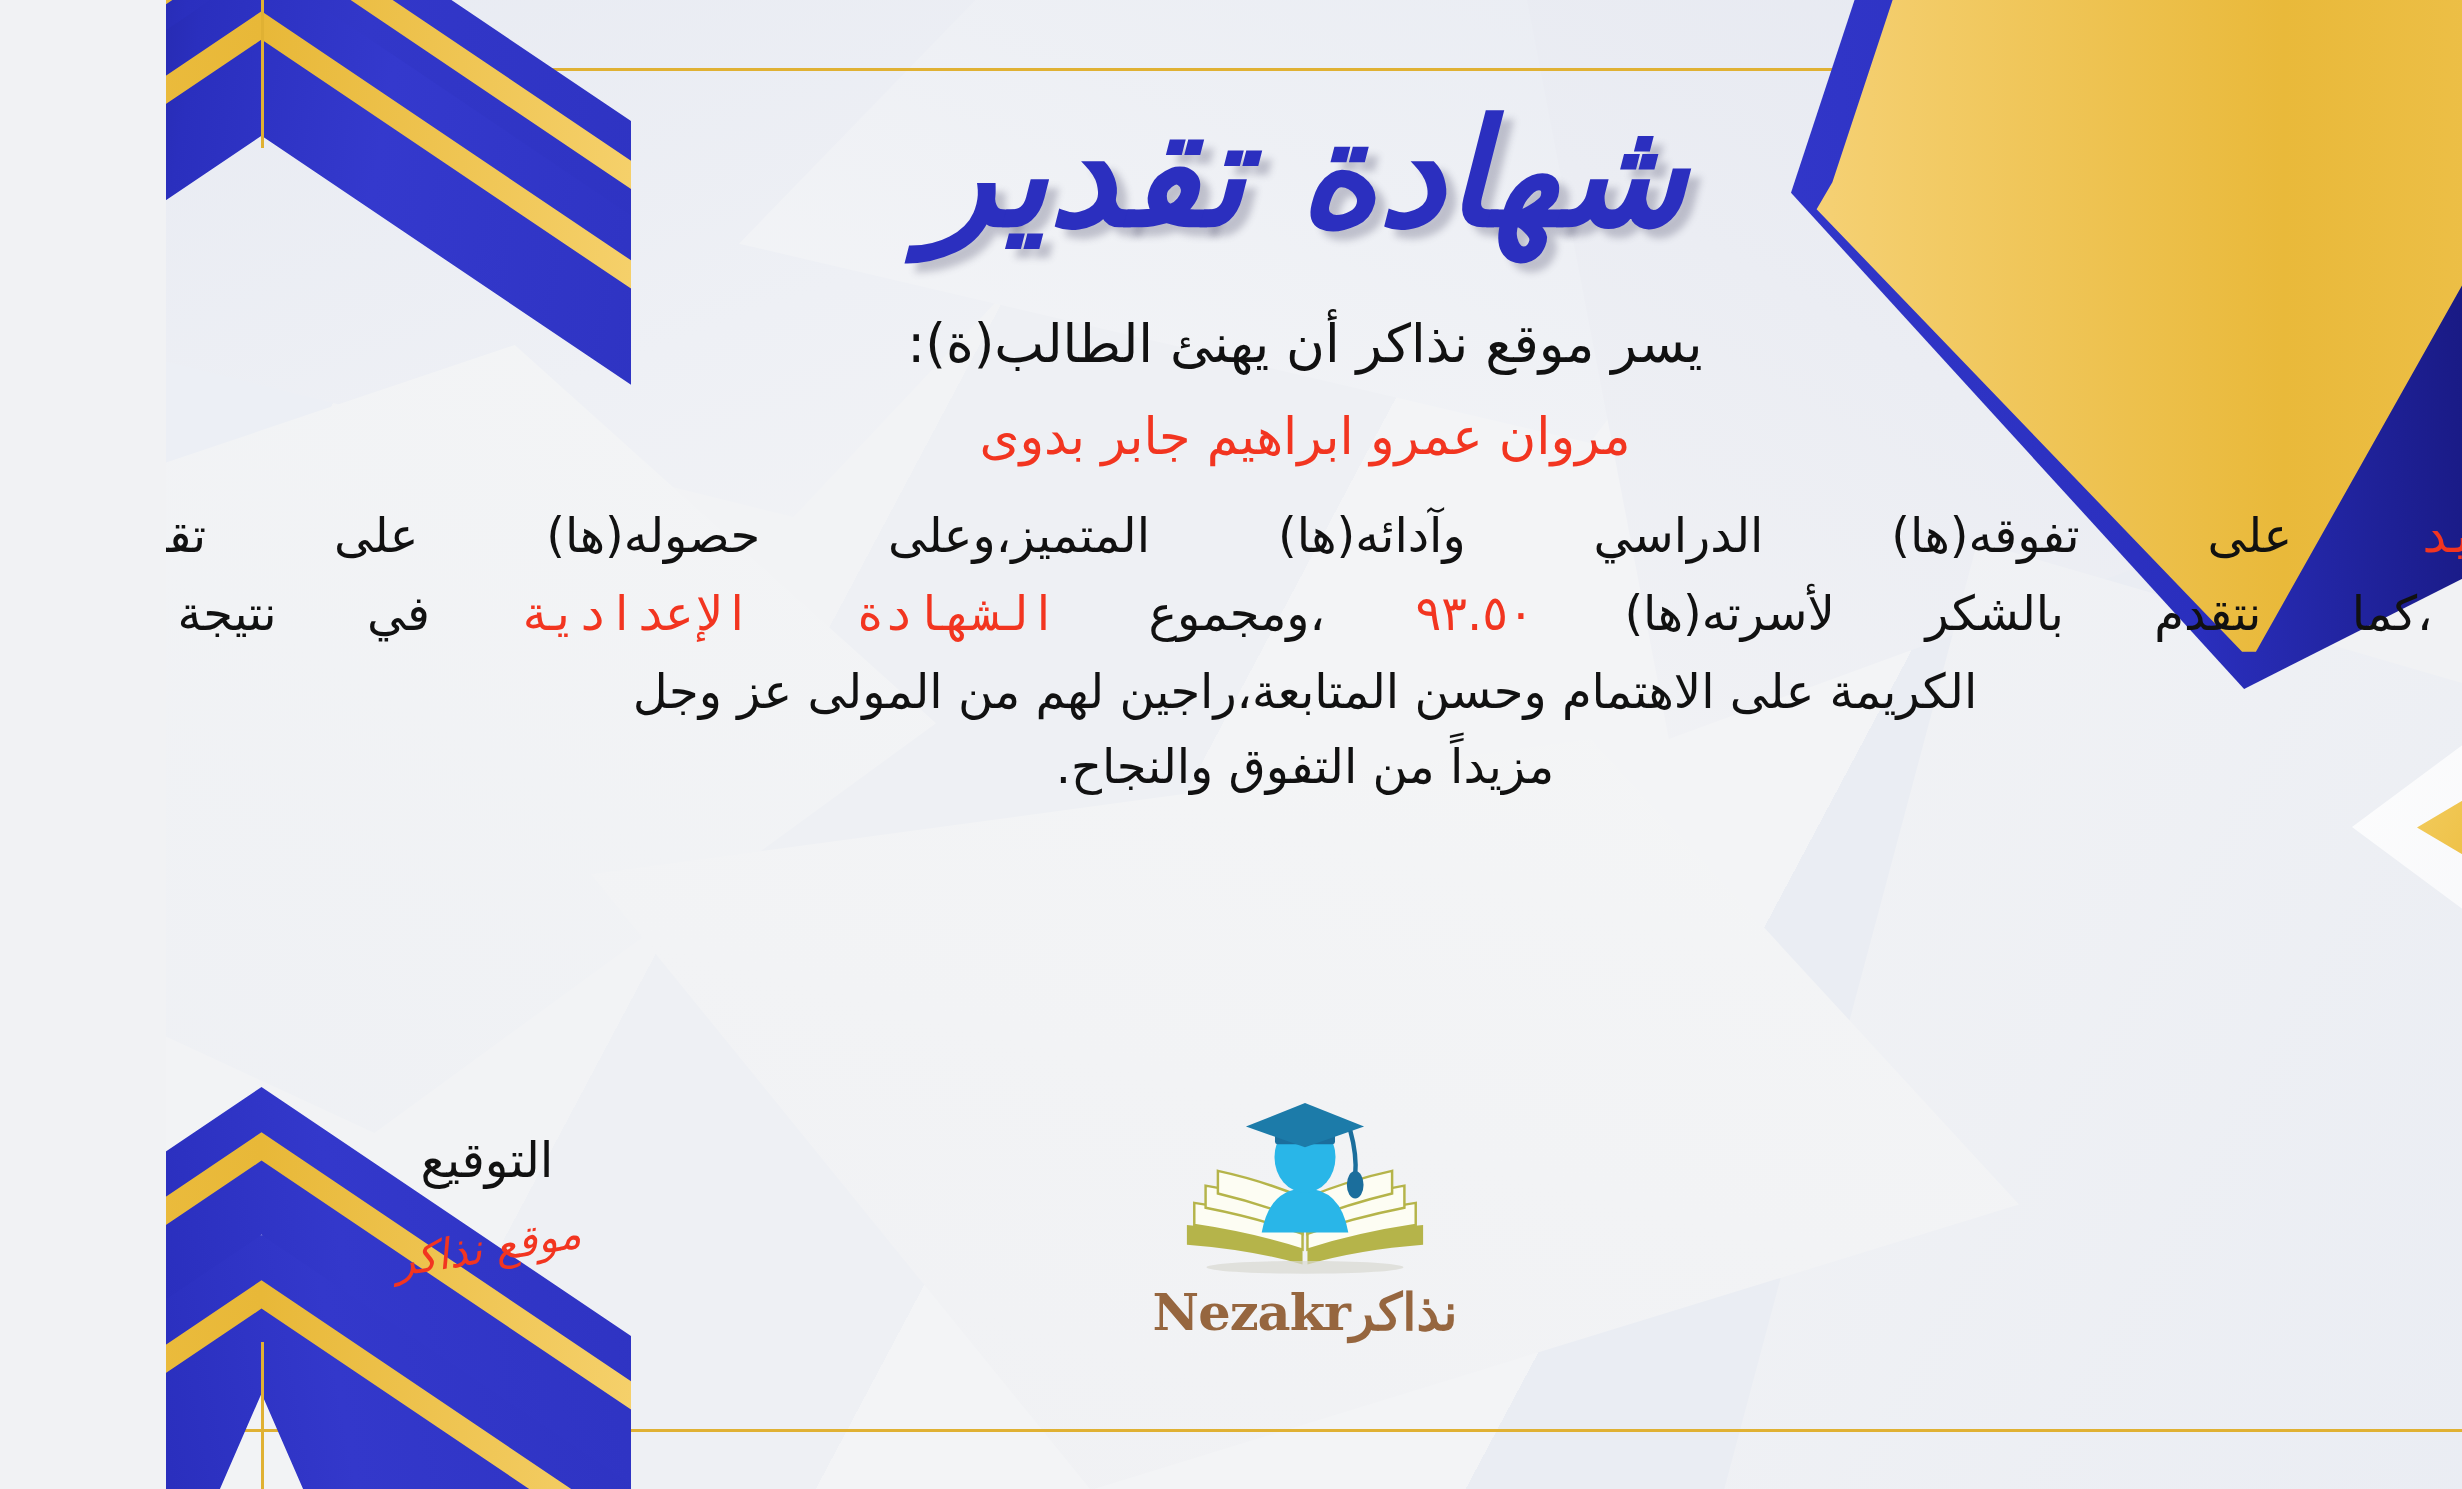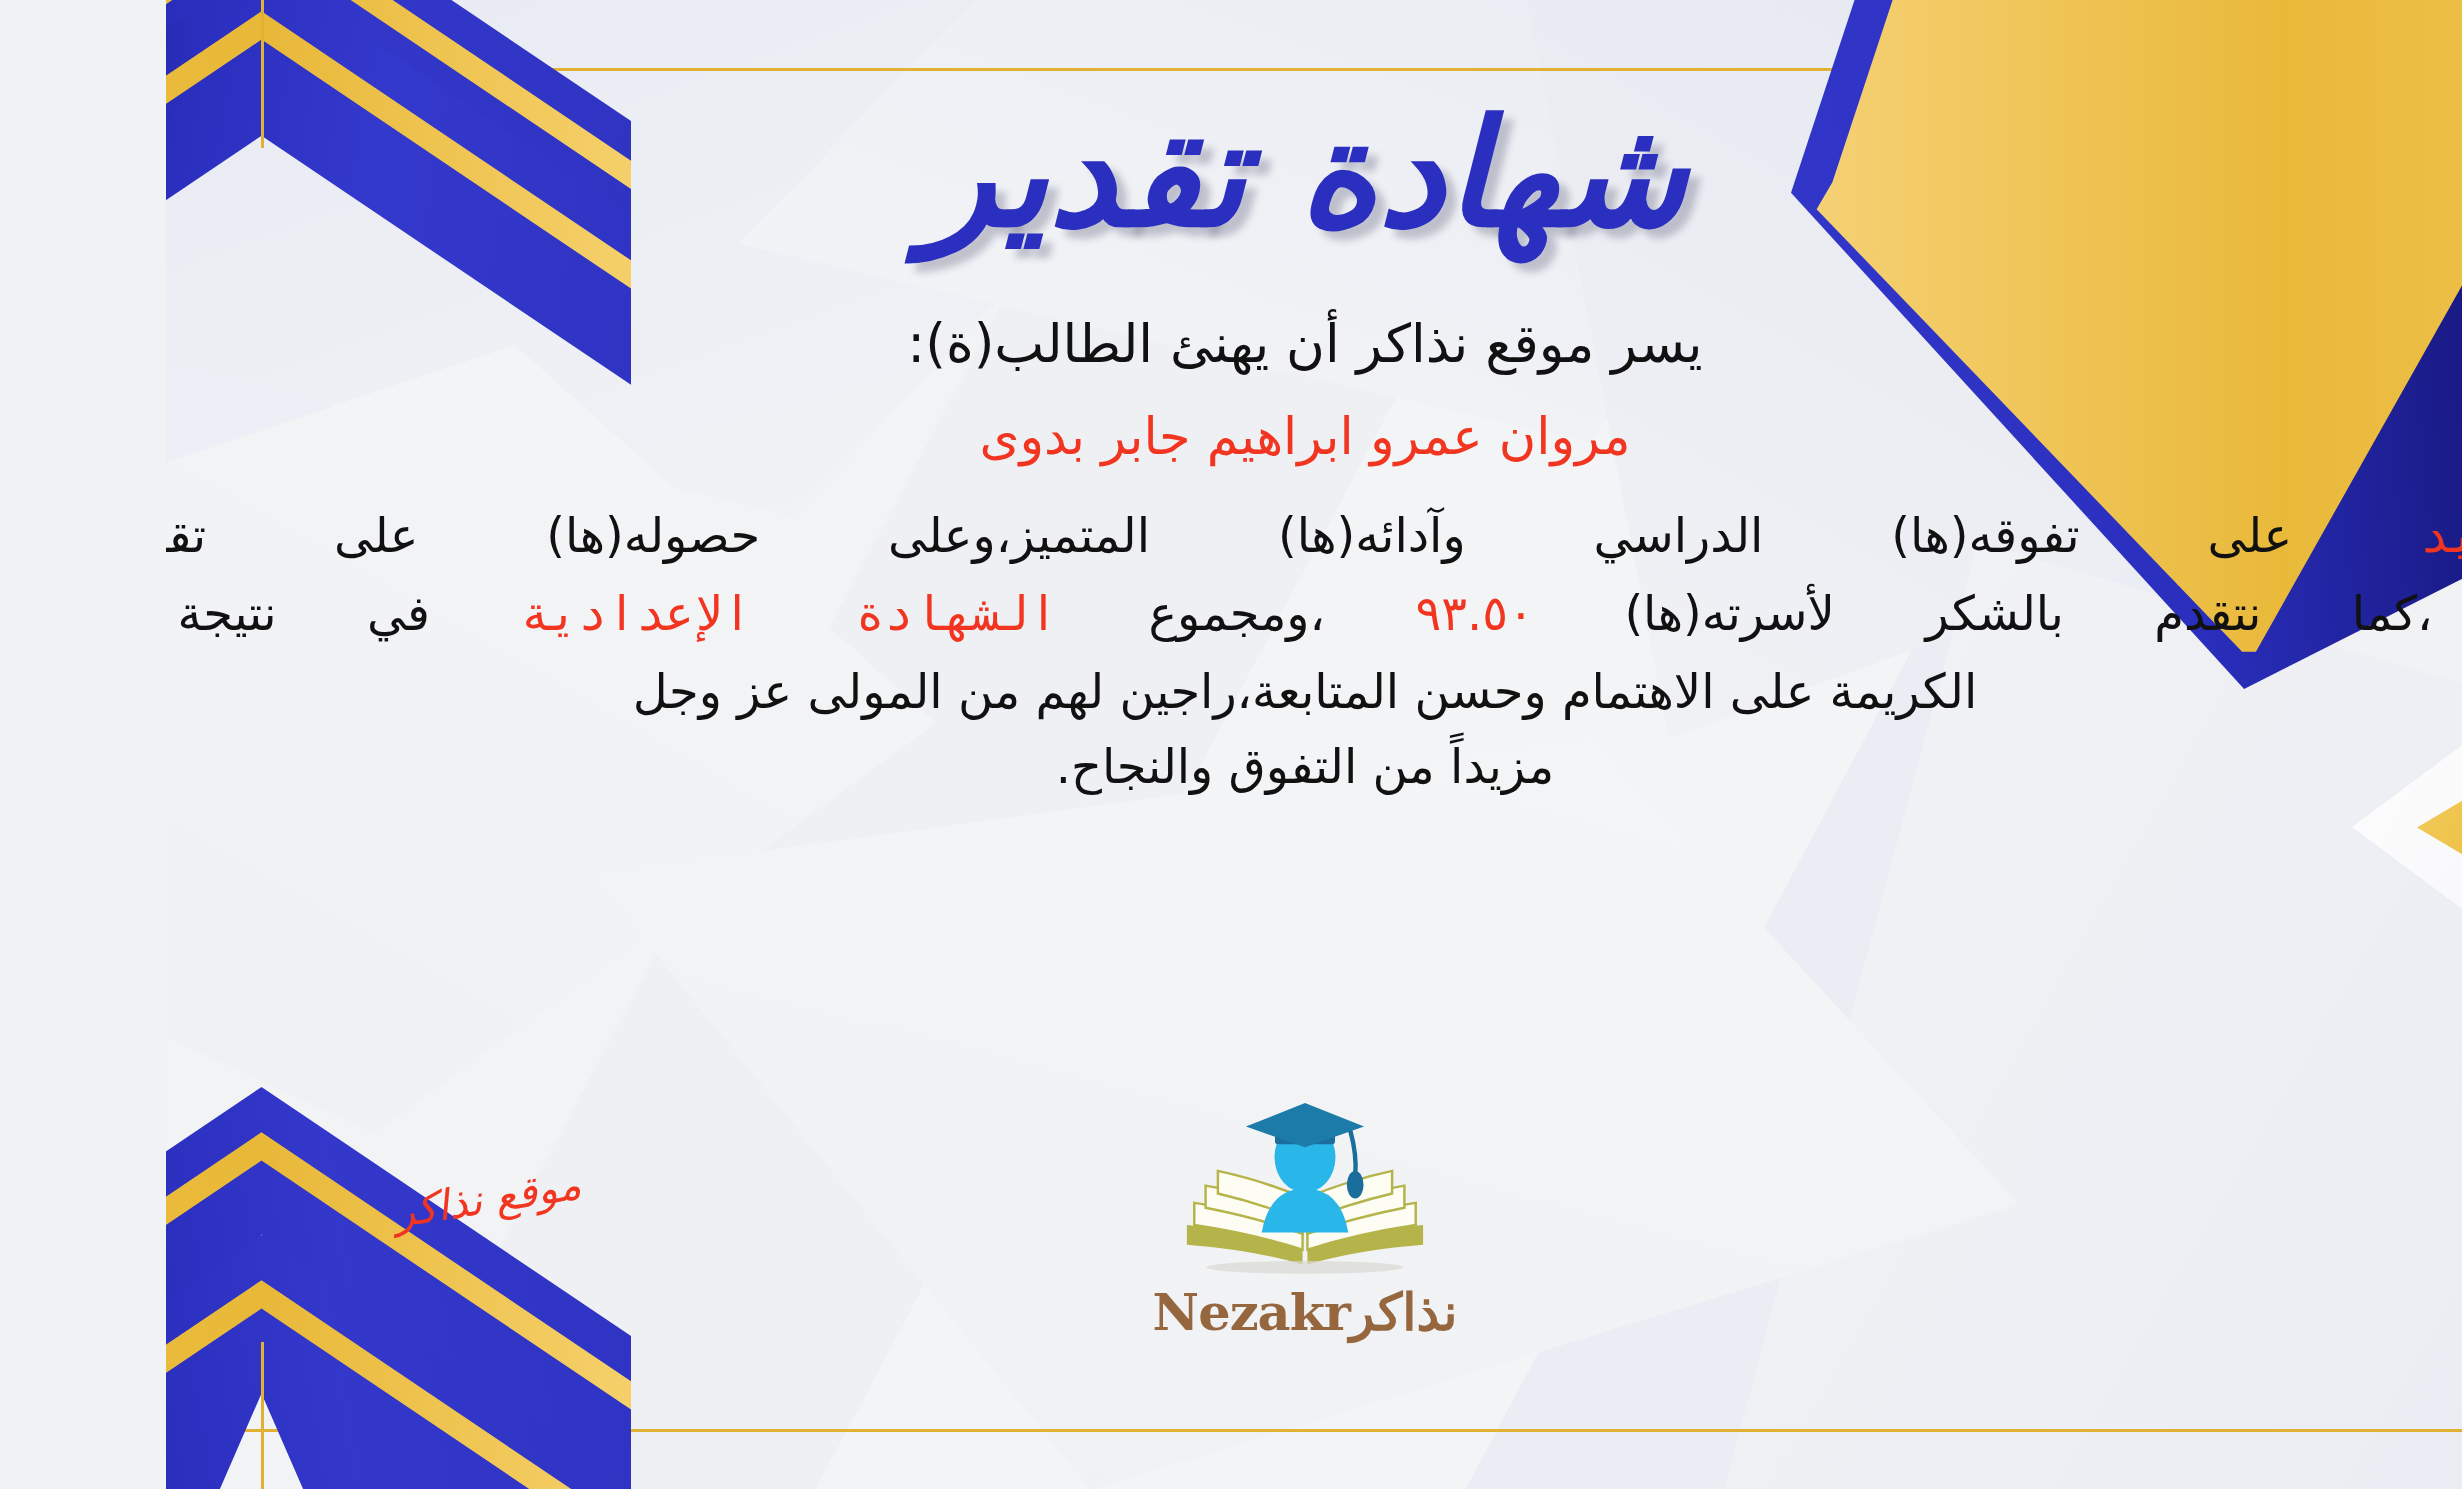--- a/index.html
+++ b/index.html
@@ -264,20 +264,21 @@
       </div>
 
       <div class="body-line">الكريمة على الاهتمام وحسن المتابعة،راجين لهم من المولى عز وجل</div>
 
       <div class="body-line">مزيداً من التفوق والنجاح.</div>
     </div>
 
     <div class="footer">
 
       <div class="sign-col">
+        <div class="sign-label">التوقيع</div>
         <div class="sign-script">موقع نذاكر</div>
       </div>
 
       <div class="logo-wrap">
         <svg class="logo-mark" viewBox="0 0 560 380">
 
           <path d="M40 250 L40 290 Q170 300 275 330 L275 290 Q170 262 40 250 Z" fill="#b5b44a"></path>
           <path d="M55 205 L55 250 Q175 268 275 300 L275 255 Q175 222 55 205 Z" fill="#fdfdf3" stroke="#b5b44a" stroke-width="5"></path>
           <path d="M78 170 L78 215 Q185 236 275 268 L275 222 Q185 188 78 170 Z" fill="#fdfdf3" stroke="#b5b44a" stroke-width="5"></path>
           <path d="M103 140 L103 186 Q195 208 275 240 L275 194 Q195 160 103 140 Z" fill="#fdfdf3" stroke="#b5b44a" stroke-width="5"></path>

